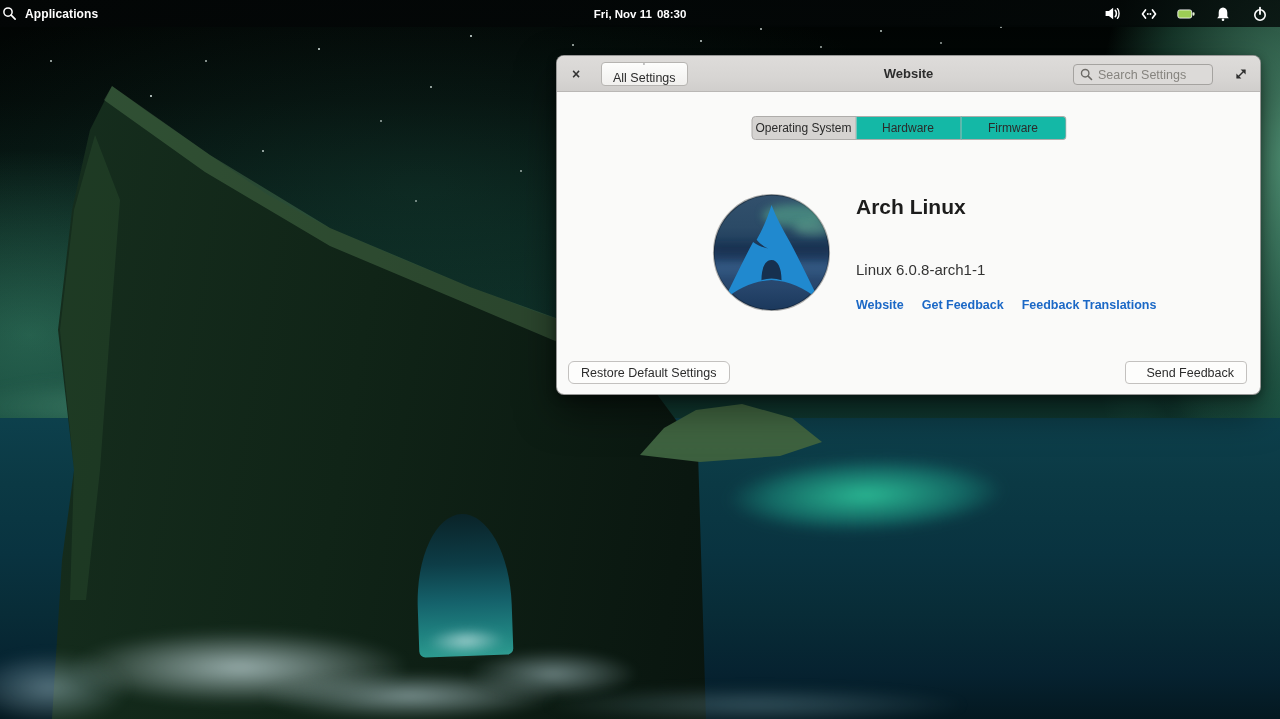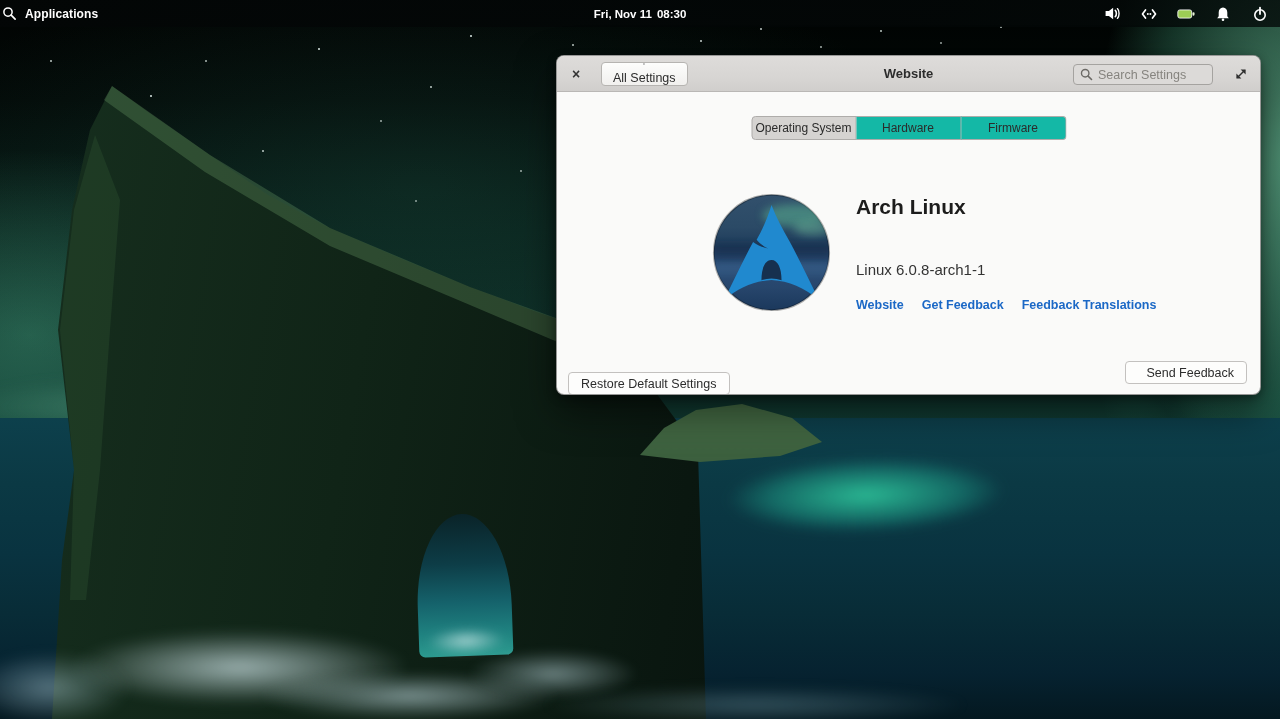--- a/index.html
+++ b/index.html
@@ -110,21 +110,21 @@
 
   .os-logo { position:absolute; left:155px; top:101px; width:119px; height:119px; }
   .os-name { position:absolute; left:299px; top:103px; font-size:21px; font-weight:bold; color:#1c1c1c; }
   .os-kernel { position:absolute; left:299px; top:169px; font-size:15px; color:#333; }
   .os-links { position:absolute; left:299px; top:206px; display:flex; gap:18px; }
   .os-links a { font-size:12.5px; font-weight:600; color:#1b68c6; text-decoration:none; cursor:pointer; }
 
   .footer-btn { position:absolute; height:23px; padding:0 12px; background:#fdfdfc;
     border:1px solid #c3c1bf; border-radius:4px; font-size:12.5px; color:#2c2c2c;
     font-family:"Liberation Sans", sans-serif; }
-  .restore { left:11px; bottom:0; }
+  .restore { left:11px; bottom:11px;border-radius:6px; }
   .feedback { right:13px; bottom:11px;padding-left:20px; }
 </style>
 </head>
 <body>
 
 <div class="desktop">
   <div class="sky"></div>
   <div class="stars"></div>
   <div class="horizon-glow"></div>
   <div class="sea"></div>

